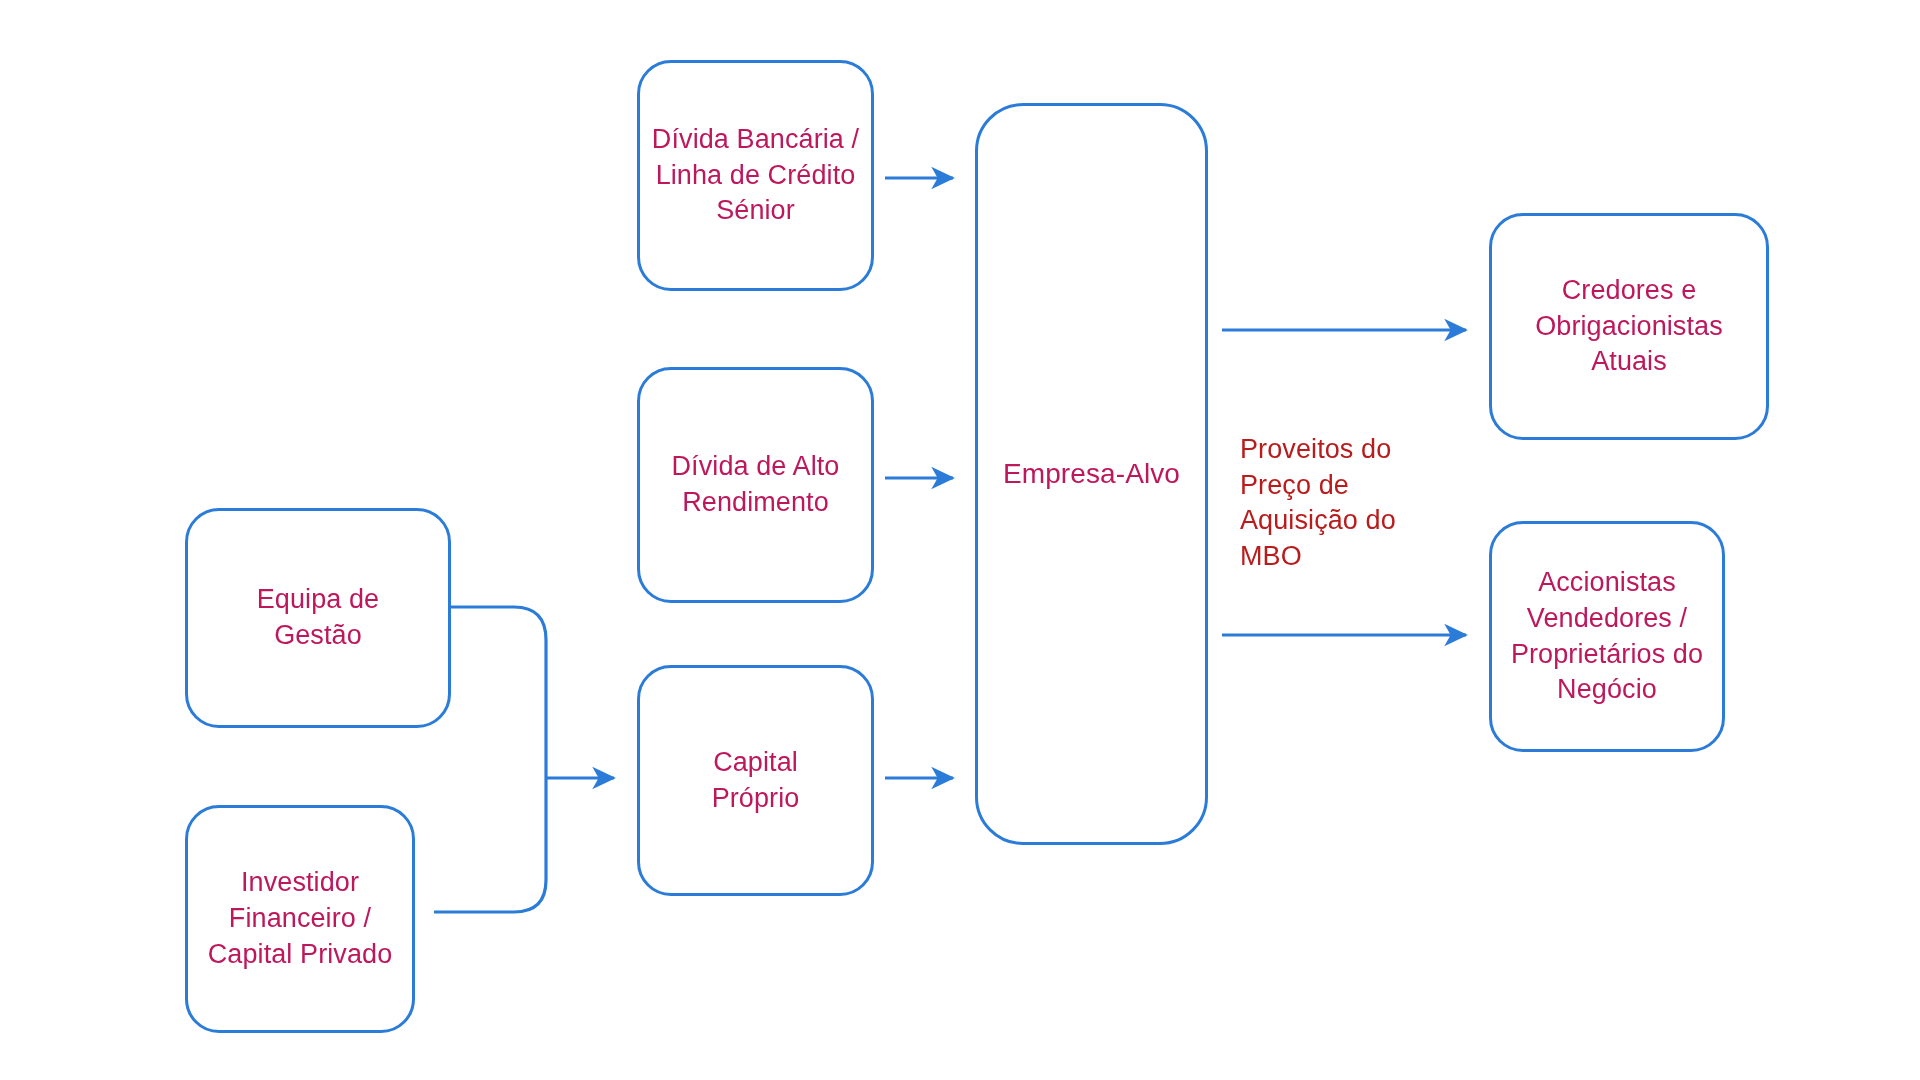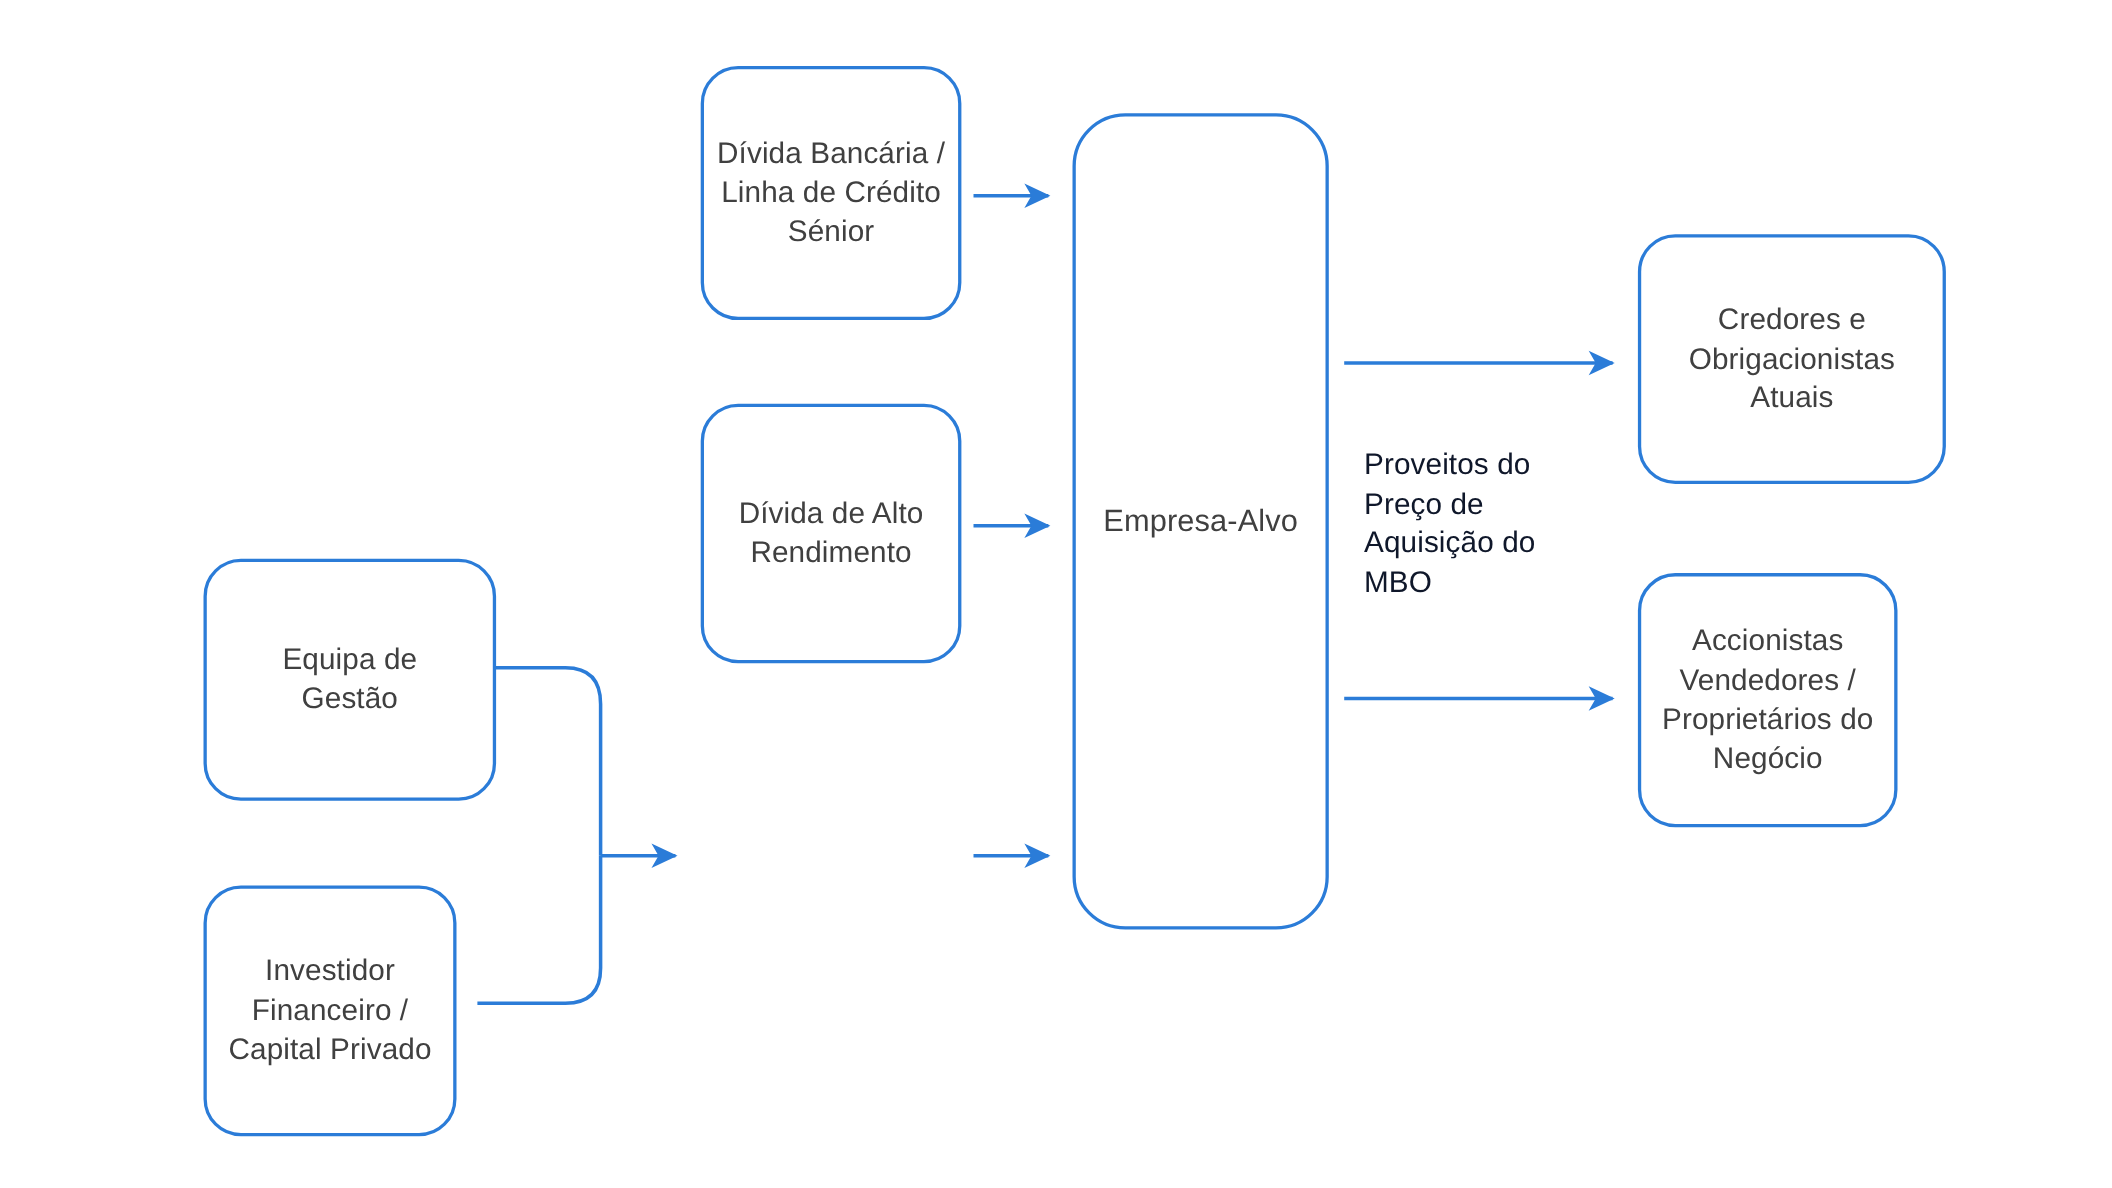--- a/index.html
+++ b/index.html
@@ -27,39 +27,40 @@
   .node {
     position: absolute;
     box-sizing: border-box;
     border: 3px solid #2B7CD8;
     border-radius: 34px;
     background: #ffffff;
     display: flex;
     align-items: center;
     justify-content: center;
     text-align: center;
-    color: #404040;
+    color: #be185d;
     font-size: 27px;
     line-height: 1.33;
     letter-spacing: 0.1px;
     white-space: pre-line;
     padding: 6px 10px;
   }
   .node.center {
     border-radius: 48px;
     font-size: 28px;
   }
   .edge-label {
     position: absolute;
-    color: #0f172a;
+    color: #b91c1c;
     font-size: 27px;
     line-height: 1.32;
     letter-spacing: 0.1px;
     text-align: left;
     white-space: pre-line;
+    margin-top: 27px;
   }
 </style>
 </head>
 <body>
 
 <div id="canvas">
 
   <svg id="wires" viewBox="0 0 1920 1080" width="1920" height="1080" xmlns="http://www.w3.org/2000/svg">
     <defs>
       <marker id="ah" markerWidth="9" markerHeight="9" refX="7.4" refY="4.5" orient="auto" markerUnits="strokeWidth">
@@ -94,20 +95,22 @@
 Financeiro /
 Capital Privado</div>
 
   <div class="node" style="left:637px;top:60px;width:237px;height:231px;">Dívida Bancária /
 Linha de Crédito
 Sénior</div>
 
   <div class="node" style="left:637px;top:367px;width:237px;height:236px;">Dívida de Alto
 Rendimento</div>
 
+  <div class="node" style="left:637px;top:665px;width:237px;height:231px;">Capital
+Próprio</div>
 
   <div class="node center" style="left:975px;top:103px;width:233px;height:742px;">Empresa-Alvo</div>
 
   <div class="node" style="left:1489px;top:213px;width:280px;height:227px;">Credores e
 Obrigacionistas
 Atuais</div>
 
   <div class="node" style="left:1489px;top:521px;width:236px;height:231px;">Accionistas
 Vendedores /
 Proprietários do

